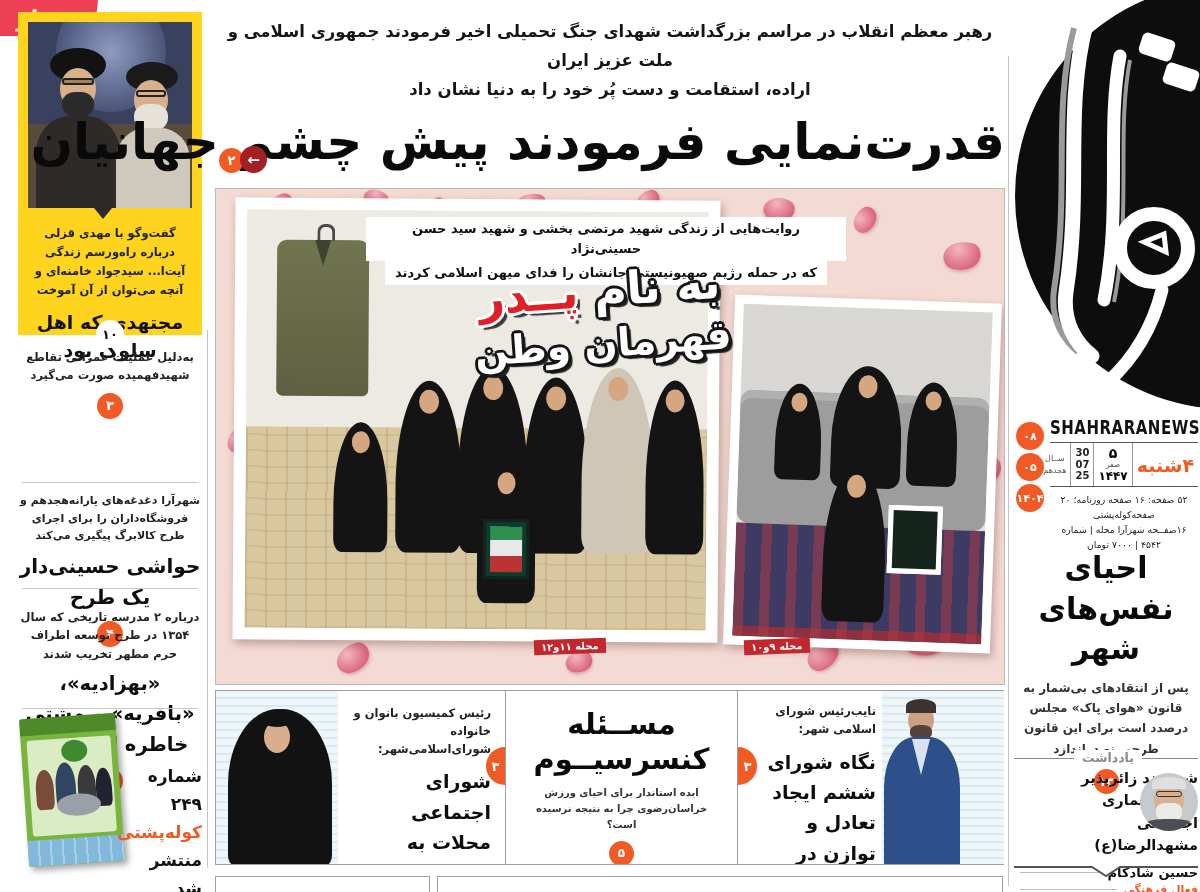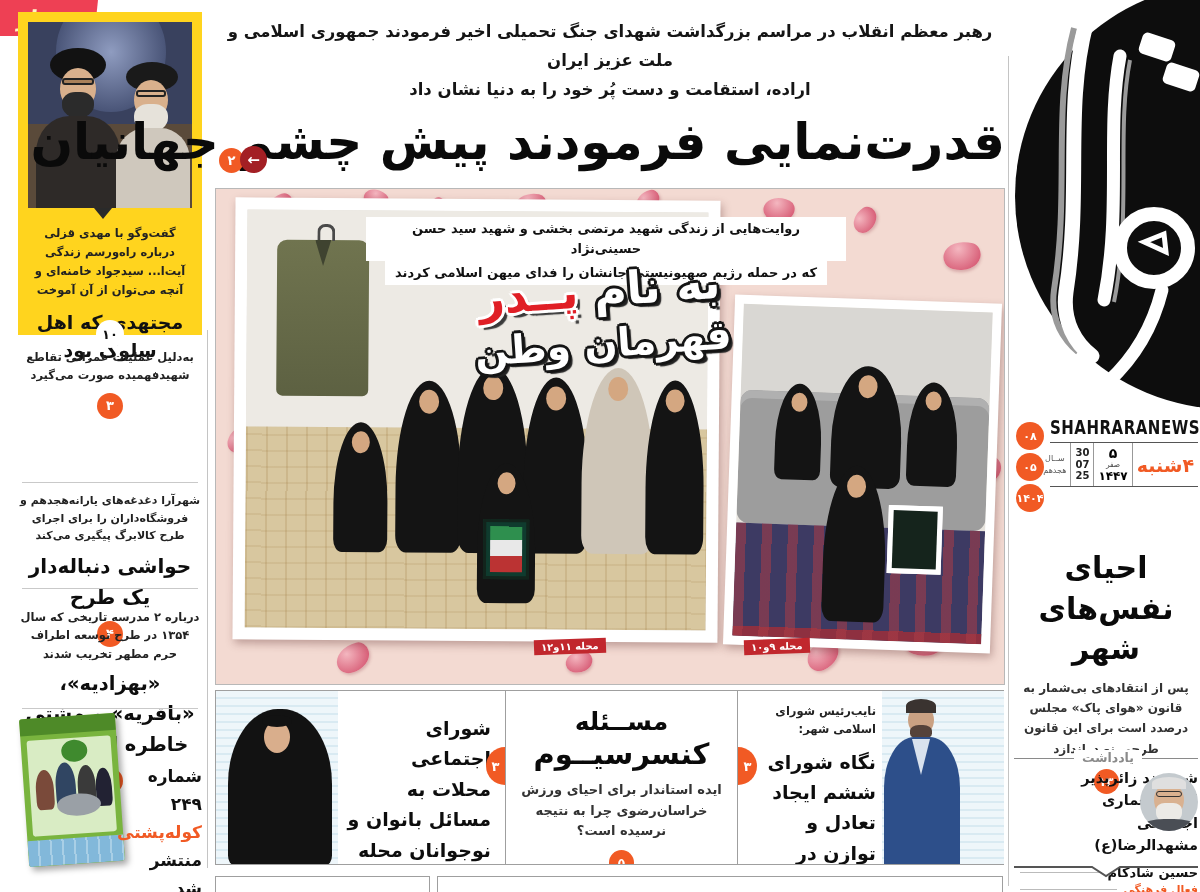--- a/index.html
+++ b/index.html
@@ -166,21 +166,21 @@
   </div>
 
   <div class="abs side-art" style="top:348px;">
     <div class="side-kicker">به‌دلیل عملیات عمرانی تقاطع شهیدفهمیده صورت می‌گیرد</div>
     <div class="circle-badge side-num">۳</div>
   </div>
   <div class="abs hline" style="left:22px;top:482px;width:176px;"></div>
 
   <div class="abs side-art" style="top:492px;">
     <div class="side-kicker" style="font-size:11px;">شهرآرا دغدغه‌های یارانه‌هجدهم و فروشگاه‌داران را برای اجرای طرح کالابرگ پیگیری می‌کند</div>
-    <div class="side-title" style="font-size:20px;">حواشی دنباله‌دار یک طرح</div>
+    <div class="side-title" style="font-size:20px;">حواشی حسینی‌دار یک طرح</div>
     <div class="circle-badge side-num">۴</div>
   </div>
   <div class="abs hline" style="left:22px;top:588px;width:176px;"></div>
 
   <div class="abs side-art" style="top:608px;">
     <div class="side-kicker">درباره ۲ مدرسه تاریخی که سال ۱۳۵۴ در طرح توسعه اطراف حرم مطهر تخریب شدند</div>
     <div class="side-title">«بهزادیه»، «باقریه» و مشتی خاطره ازیادرفته</div>
     <div class="circle-badge side-num">۱۵</div>
   </div>
   <div class="abs hline" style="left:22px;top:708px;width:176px;"></div>
@@ -319,33 +319,34 @@
         <div style="position:absolute;left:30px;top:48px;width:18px;height:36px;background:#d9e2ee;clip-path:polygon(0 0,100% 0,50% 100%);"></div>
       </div>
       <div style="position:absolute;right:128px;left:28px;top:12px;text-align:right;">
         <div class="b-kicker">نایب‌رئیس شورای اسلامی شهر:</div>
         <div class="b-title" style="margin-top:8px;">نگاه شورای ششم ایجاد تعادل و توازن در شهر است</div>
       </div>
       <div class="half-badge hb-left" style="top:56px;">۳</div>
     </div>
 
     <div class="b-box" style="left:290px;width:231px;text-align:center;">
-      <div style="margin-top:16px;font-size:25px;font-weight:bold;color:#0a0a0a;line-height:1.2;">مســئله</div>
+      <div style="margin-top:16px;font-size:29px;font-weight:bold;color:#0a0a0a;line-height:1.2;">مســئله</div>
       <div style="font-size:29px;font-weight:bold;color:#0a0a0a;line-height:1.2;">کنسرسیــوم</div>
-      <div style="margin:8px 14px 0;font-size:13px;font-weight:bold;color:#333;line-height:1.6;">ایده استاندار برای احیای ورزش خراسان‌رضوی چرا به نتیجه نرسیده است؟</div>
+      <div style="margin:8px 14px 0;font-size:10px;font-weight:bold;color:#333;line-height:1.6;">ایده استاندار برای احیای ورزش خراسان‌رضوی چرا به نتیجه نرسیده است؟</div>
       <div class="circle-badge" style="margin:8px auto 0;width:25px;height:25px;font-size:12px;">۵</div>
     </div>
 
     <div class="b-box" style="left:0;width:289px;">
       <div class="stripes" style="position:absolute;left:0;top:0;width:122px;height:173px;">
         <div style="position:absolute;left:12px;top:18px;width:104px;height:156px;background:#121212;border-radius:48% 48% 6% 6%;"></div>
         <div style="position:absolute;left:48px;top:30px;width:26px;height:32px;background:#d9ae8c;border-radius:50%;"></div>
         <div style="position:absolute;left:46px;top:24px;width:30px;height:12px;background:#121212;border-radius:50%;"></div>
       </div>
       <div style="position:absolute;left:130px;right:14px;top:14px;text-align:right;">
+        <div class="b-kicker">رئیس کمیسیون بانوان و خانواده شورای‌اسلامی‌شهر:</div>
         <div class="b-title" style="margin-top:8px;">شورای اجتماعی محلات به مسائل بانوان و نوجوانان محله توجه کند</div>
       </div>
       <div class="half-badge hb-right" style="top:56px;">۳</div>
     </div>
   </div>
 
   <div class="stub" style="left:215px;width:215px;"></div>
   <div class="stub" style="left:437px;width:566px;"></div>
 
   <div class="abs logo-wrap">
@@ -382,20 +383,24 @@
         </div>
         <div class="date-cell greg">
           <span>30</span>
           <span>07</span>
           <span>25</span>
         </div>
         <div class="date-cell">
             <span class="yearlabel">ســال هجدهم</span>
           </div>
       </div>
+      <div class="mh-info">
+        <div>۵۲ صفحه: ۱۶ صفحه روزنامه؛ ۲۰ صفحه‌کوله‌پشتی</div>
+        <div>۱۶صفــحه شهرآرا محله | شماره ۴۵۴۲ | ۷۰۰۰ تومان</div>
+      </div>
     </div>
   </div>
 
   <div class="abs revive">
     <div class="revive-title">احیای</div>
     <div class="revive-title">نفس‌های شهر</div>
     <div class="revive-sub">پس از انتقادهای بی‌شمار به قانون «هوای پاک» مجلس درصدد است برای این قانون طرحی نو دراندازد</div>
     <div class="circle-badge revive-num">۱۳</div>
   </div>
 

